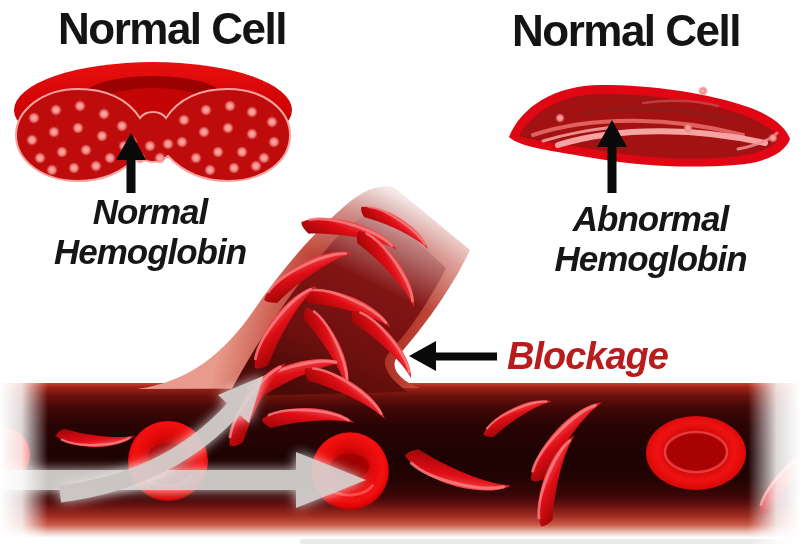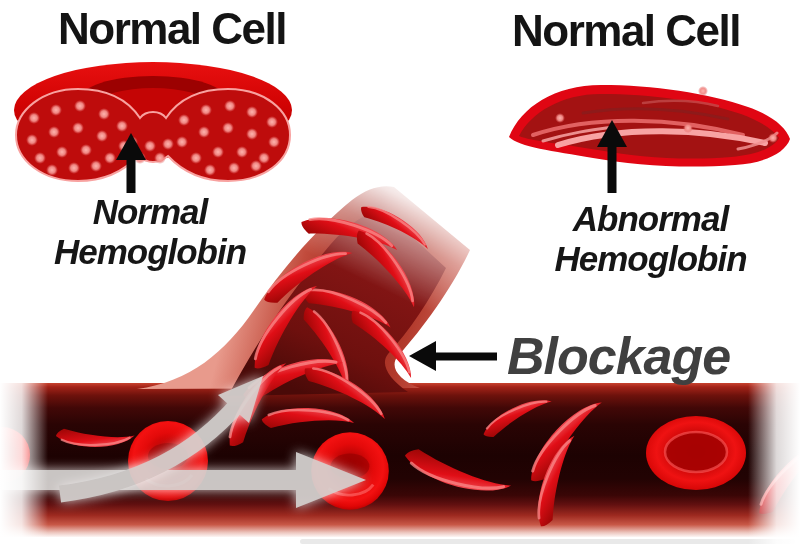--- a/index.html
+++ b/index.html
@@ -10,22 +10,22 @@
   #stage svg{position:absolute;left:0;top:0;}
   .title{
     position:absolute;color:#141414;font-weight:bold;
     font-size:44px;line-height:1.05;letter-spacing:-1.5px;white-space:nowrap;
   }
   .hlabel{
     position:absolute;color:#161616;font-weight:bold;font-style:italic;
     font-size:35px;line-height:40px;letter-spacing:-1px;text-align:center;
   }
   .blockage{
-    position:absolute;color:#404040;font-weight:bold;font-style:italic;
-    font-size:52px;line-height:40px;letter-spacing:-1px;white-space:nowrap;
+    position:absolute;color:#b91c1c;font-weight:bold;font-style:italic;
+    font-size:38px;line-height:40px;letter-spacing:-1px;white-space:nowrap;
   }
   #title-normal{left:10px;top:6px;margin-left:48px;}
   #title-sickle{left:512px;top:8px;}
   #label-normal{left:9px;top:192px;width:282px;text-align:center;}
   #label-abnormal{left:508px;top:199px;width:285px;}
   #label-blockage{left:507px;top:336px;}
 </style>
 </head>
 <body>
 

